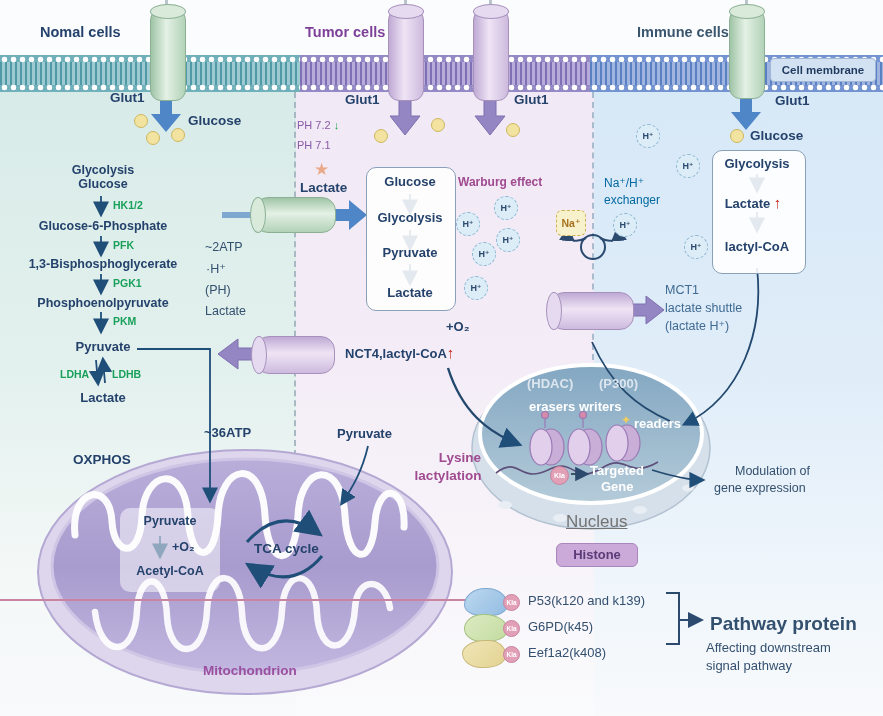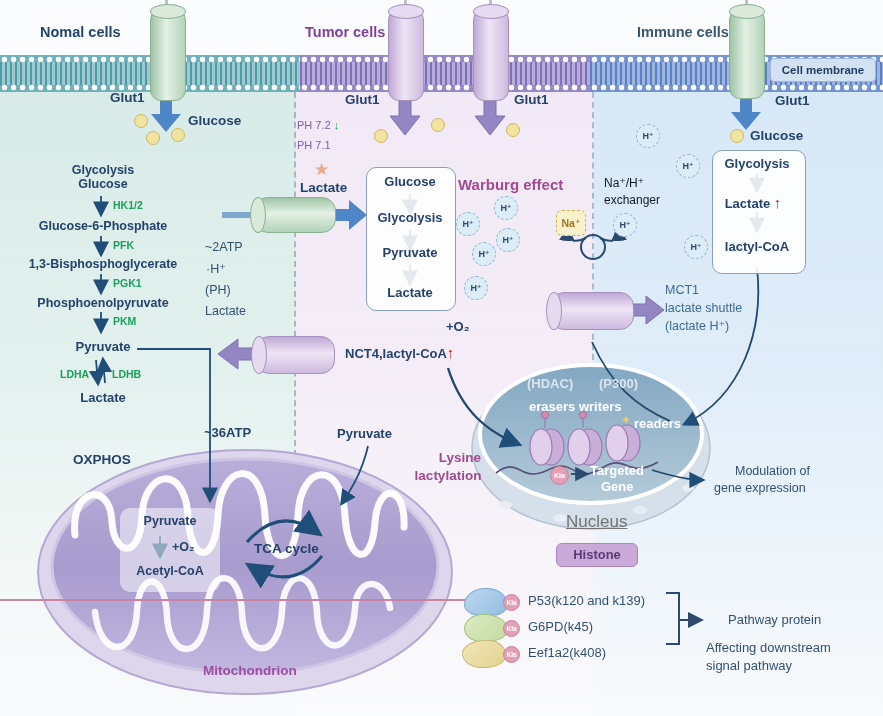--- a/index.html
+++ b/index.html
@@ -6,21 +6,21 @@
   #canvas{position:relative;width:883px;height:716px;overflow:hidden;
     font-family:"Liberation Sans","DejaVu Sans",sans-serif;background:#fbfcfd;}
   .abs{position:absolute;}
   .ctr{transform:translateX(-50%);white-space:nowrap;}
   .t{position:absolute;white-space:nowrap;line-height:1.15;}
   .navy{color:#24426b;font-weight:bold;}
   .navyr{color:#34506f;}
   .grn{color:#18a05a;font-weight:bold;font-size:10.5px;}
   .pur{color:#7d3f98;font-weight:bold;}
   .mauve{color:#a04a90;font-weight:bold;}
-  .slate{color:#0f172a;}
+  .slate{color:#0369a1;}
   .steel{color:#3f6a92;}
   .red{color:#c5281c;font-weight:bold;}
   .greenarrow{color:#1ea34d;font-weight:bold;}
   .white{color:#ffffff;font-weight:bold;}
   
   .bg{position:absolute;top:92px;height:624px;}
   .bgL{left:0;width:296px;background:linear-gradient(180deg,#d8ebe8 0%,#e3f1ee 45%,#f4f8f7 78%,#f8fafb 100%);}
   .bgM{left:296px;width:298px;background:linear-gradient(180deg,#f1e9f5 0%,#f4edf7 45%,#f8f5fa 78%,#fafbfc 100%);}
   .bgR{left:594px;width:289px;background:linear-gradient(180deg,#d7e8f7 0%,#e0edf9 45%,#f0f6fb 80%,#f8fafc 100%);}
   .dash{position:absolute;width:0;border-left:2px dashed #9fb0bb;opacity:.85;}
@@ -254,21 +254,21 @@
   <div class="t navyr" style="left:205px;top:304px;font-size:12.5px;">Lactate</div>
 
   <div class="t star" style="left:314px;top:160px;">★</div>
   <div class="t navy" style="left:300px;top:180px;font-size:13.5px;">Lactate</div>
 
   <div class="pbox" style="left:366px;top:167px;width:88px;height:142px;"></div>
   <div class="t navy ctr" style="left:410px;top:175px;font-size:13px;">Glucose</div>
   <div class="t navy ctr" style="left:410px;top:211px;font-size:13px;">Glycolysis</div>
   <div class="t navy ctr" style="left:410px;top:246px;font-size:13px;">Pyruvate</div>
   <div class="t navy ctr" style="left:410px;top:286px;font-size:13px;">Lactate</div>
-  <div class="t mauve" style="left:458px;top:176px;font-size:15px;">Warburg effect</div>
+  <div class="t mauve" style="left:458px;top:176px;font-size:12px;">Warburg effect</div>
 
   <div class="hcirc" style="left:494px;top:196px;">H⁺</div>
   <div class="hcirc" style="left:456px;top:212px;">H⁺</div>
   <div class="hcirc" style="left:496px;top:228px;">H⁺</div>
   <div class="hcirc" style="left:472px;top:242px;">H⁺</div>
   <div class="hcirc" style="left:464px;top:276px;">H⁺</div>
   <div class="hcirc" style="left:636px;top:124px;">H⁺</div>
   <div class="hcirc" style="left:676px;top:154px;">H⁺</div>
   <div class="hcirc" style="left:613px;top:213px;">H⁺</div>
   <div class="hcirc" style="left:684px;top:235px;">H⁺</div>
@@ -317,17 +317,17 @@
 
   <div class="blob blob1" style="left:464px;top:588px;"></div>
   <div class="blob blob2" style="left:464px;top:614px;"></div>
   <div class="blob blob3" style="left:462px;top:640px;"></div>
   <div class="kla" style="left:503px;top:594px;width:15px;height:15px;font-size:6.5px;line-height:15px;">Kla</div>
   <div class="kla" style="left:503px;top:620px;width:15px;height:15px;font-size:6.5px;line-height:15px;">Kla</div>
   <div class="kla" style="left:503px;top:646px;width:15px;height:15px;font-size:6.5px;line-height:15px;">Kla</div>
   <div class="t navyr" style="left:528px;top:594px;font-size:13px;">P53(k120 and k139)</div>
   <div class="t navyr" style="left:528px;top:620px;font-size:13px;">G6PD(k45)</div>
   <div class="t navyr" style="left:528px;top:646px;font-size:13px;">Eef1a2(k408)</div>
-  <div class="t navyr" style="left:728px;top:613px;font-size:13px;">Pathway protein</div>
+  <div class="t navyr" style="left:710px;top:613px;font-size:19px;font-weight:bold;">Pathway protein</div>
   <div class="t navyr" style="left:706px;top:641px;font-size:13px;">Affecting downstream</div>
   <div class="t navyr" style="left:706px;top:659px;font-size:13px;">signal pathway</div>
 
 </div>
 
 </body></html>

